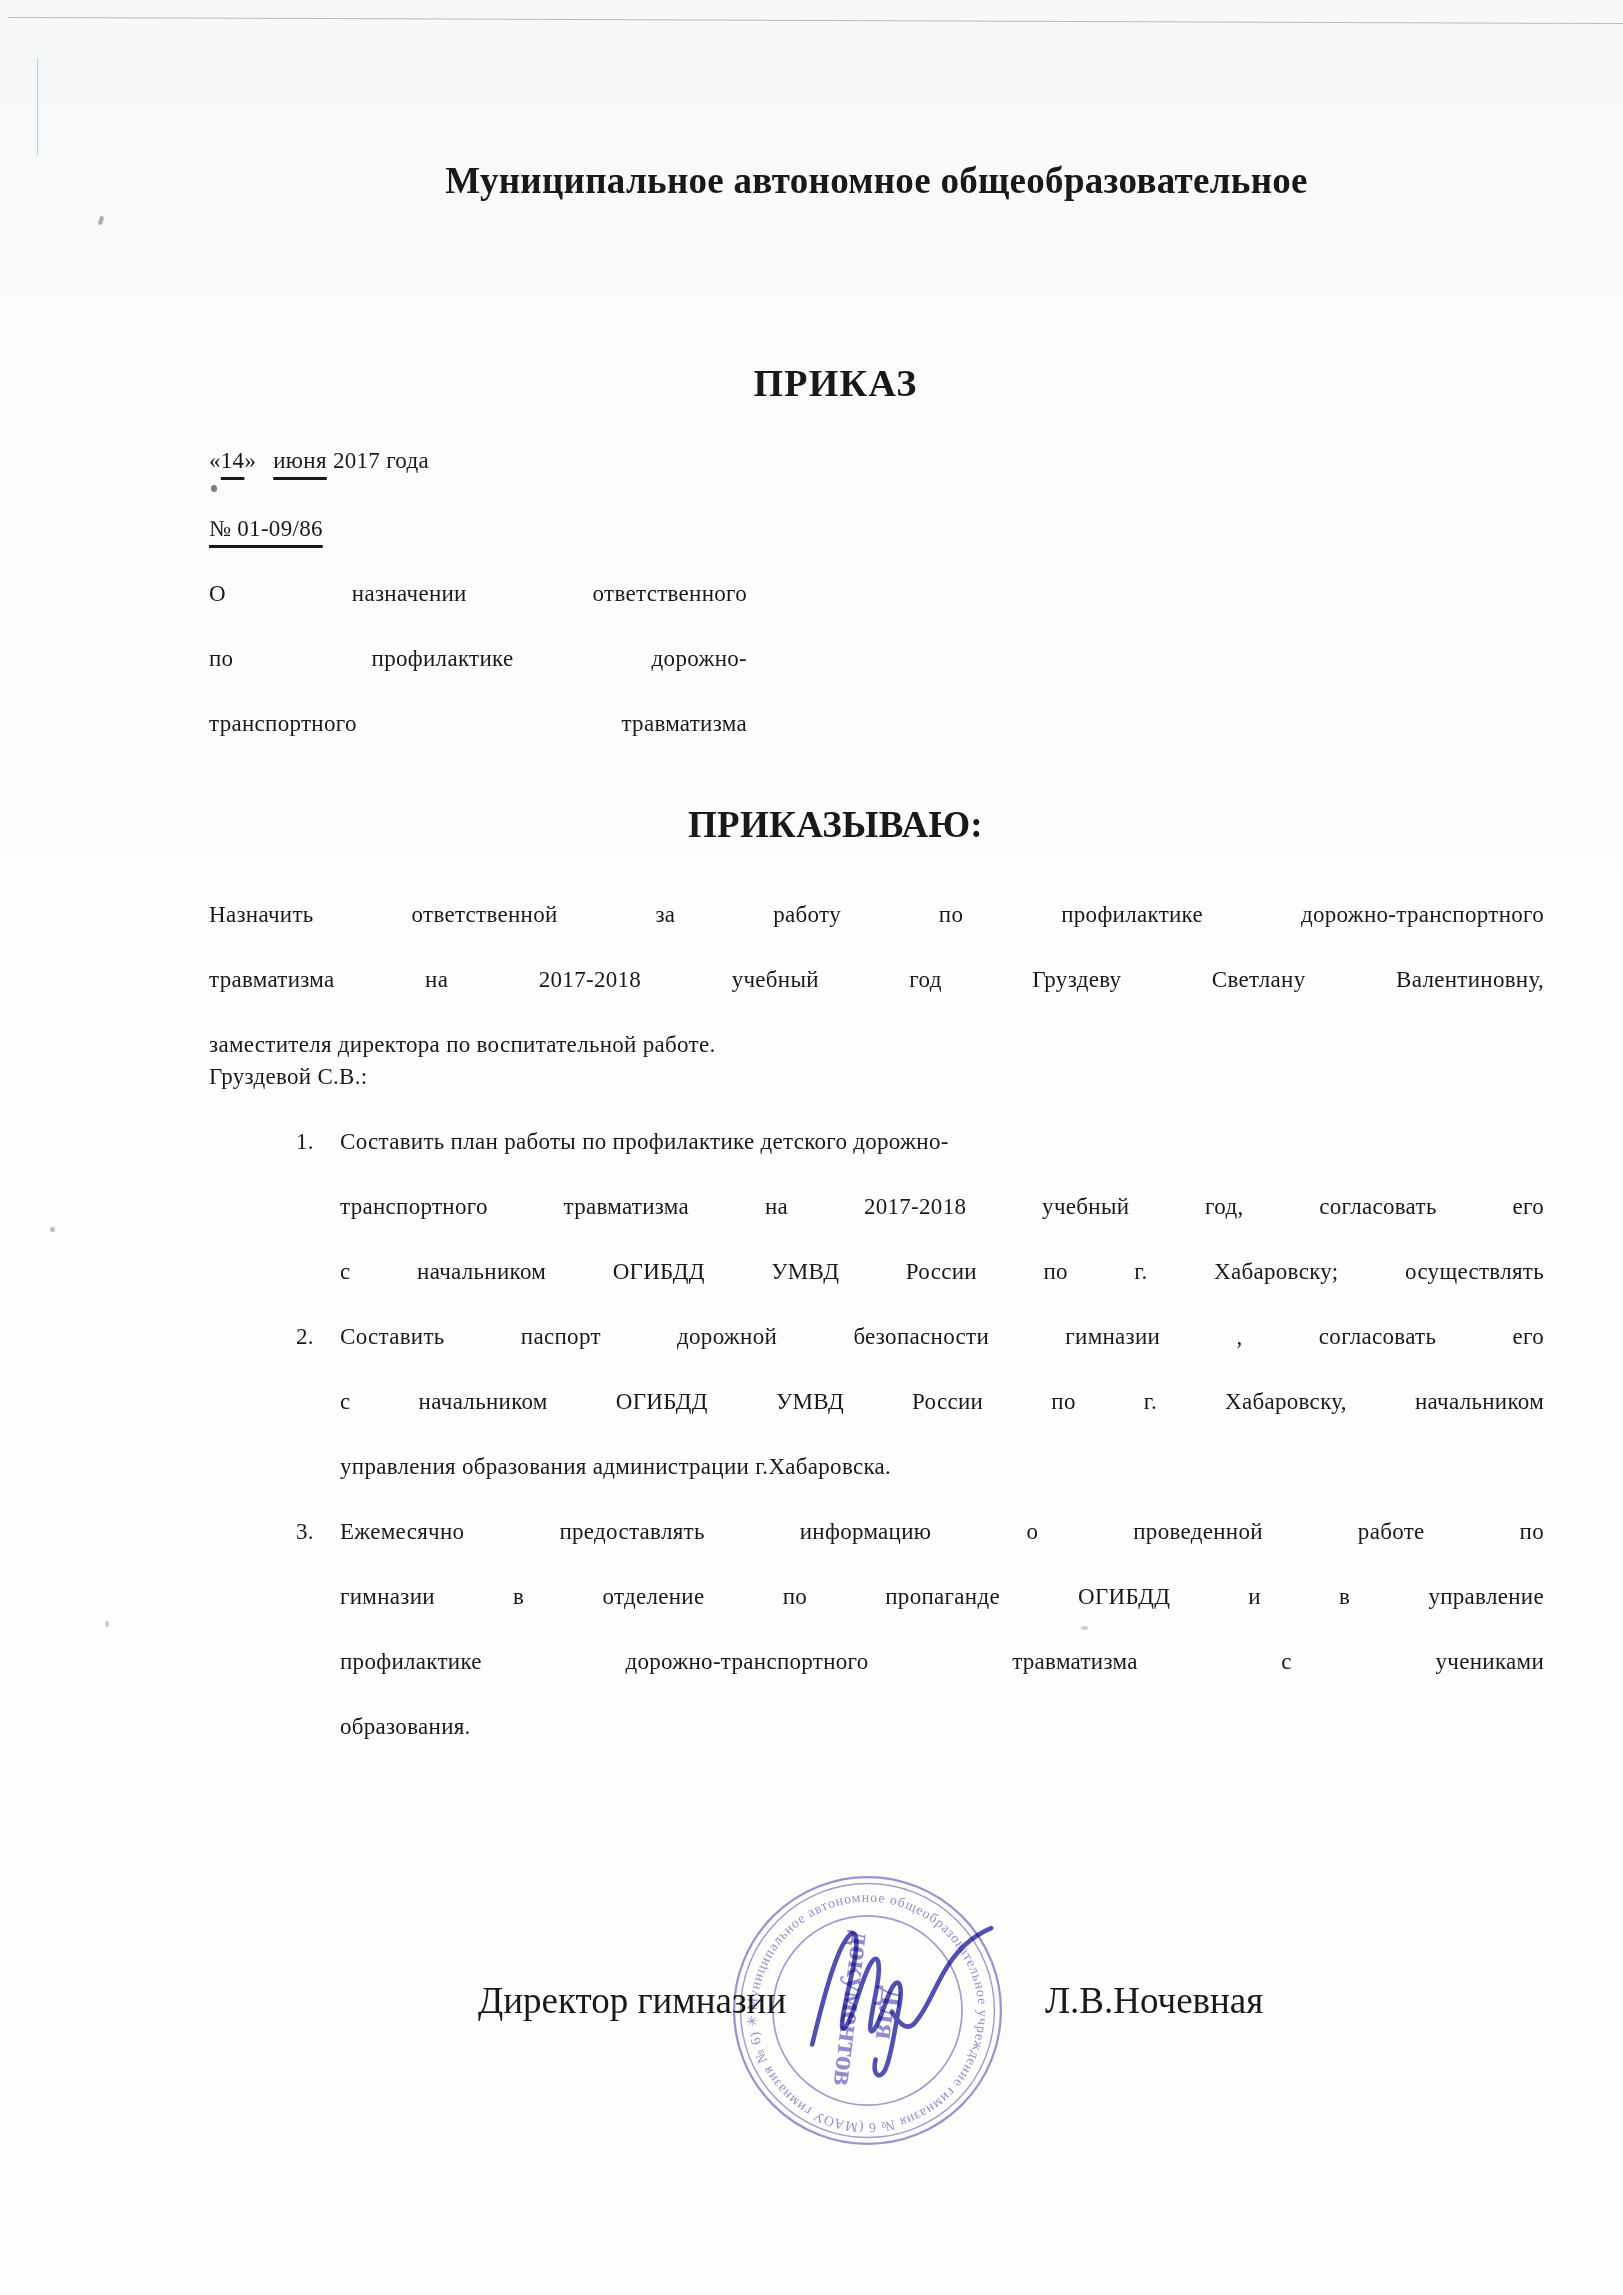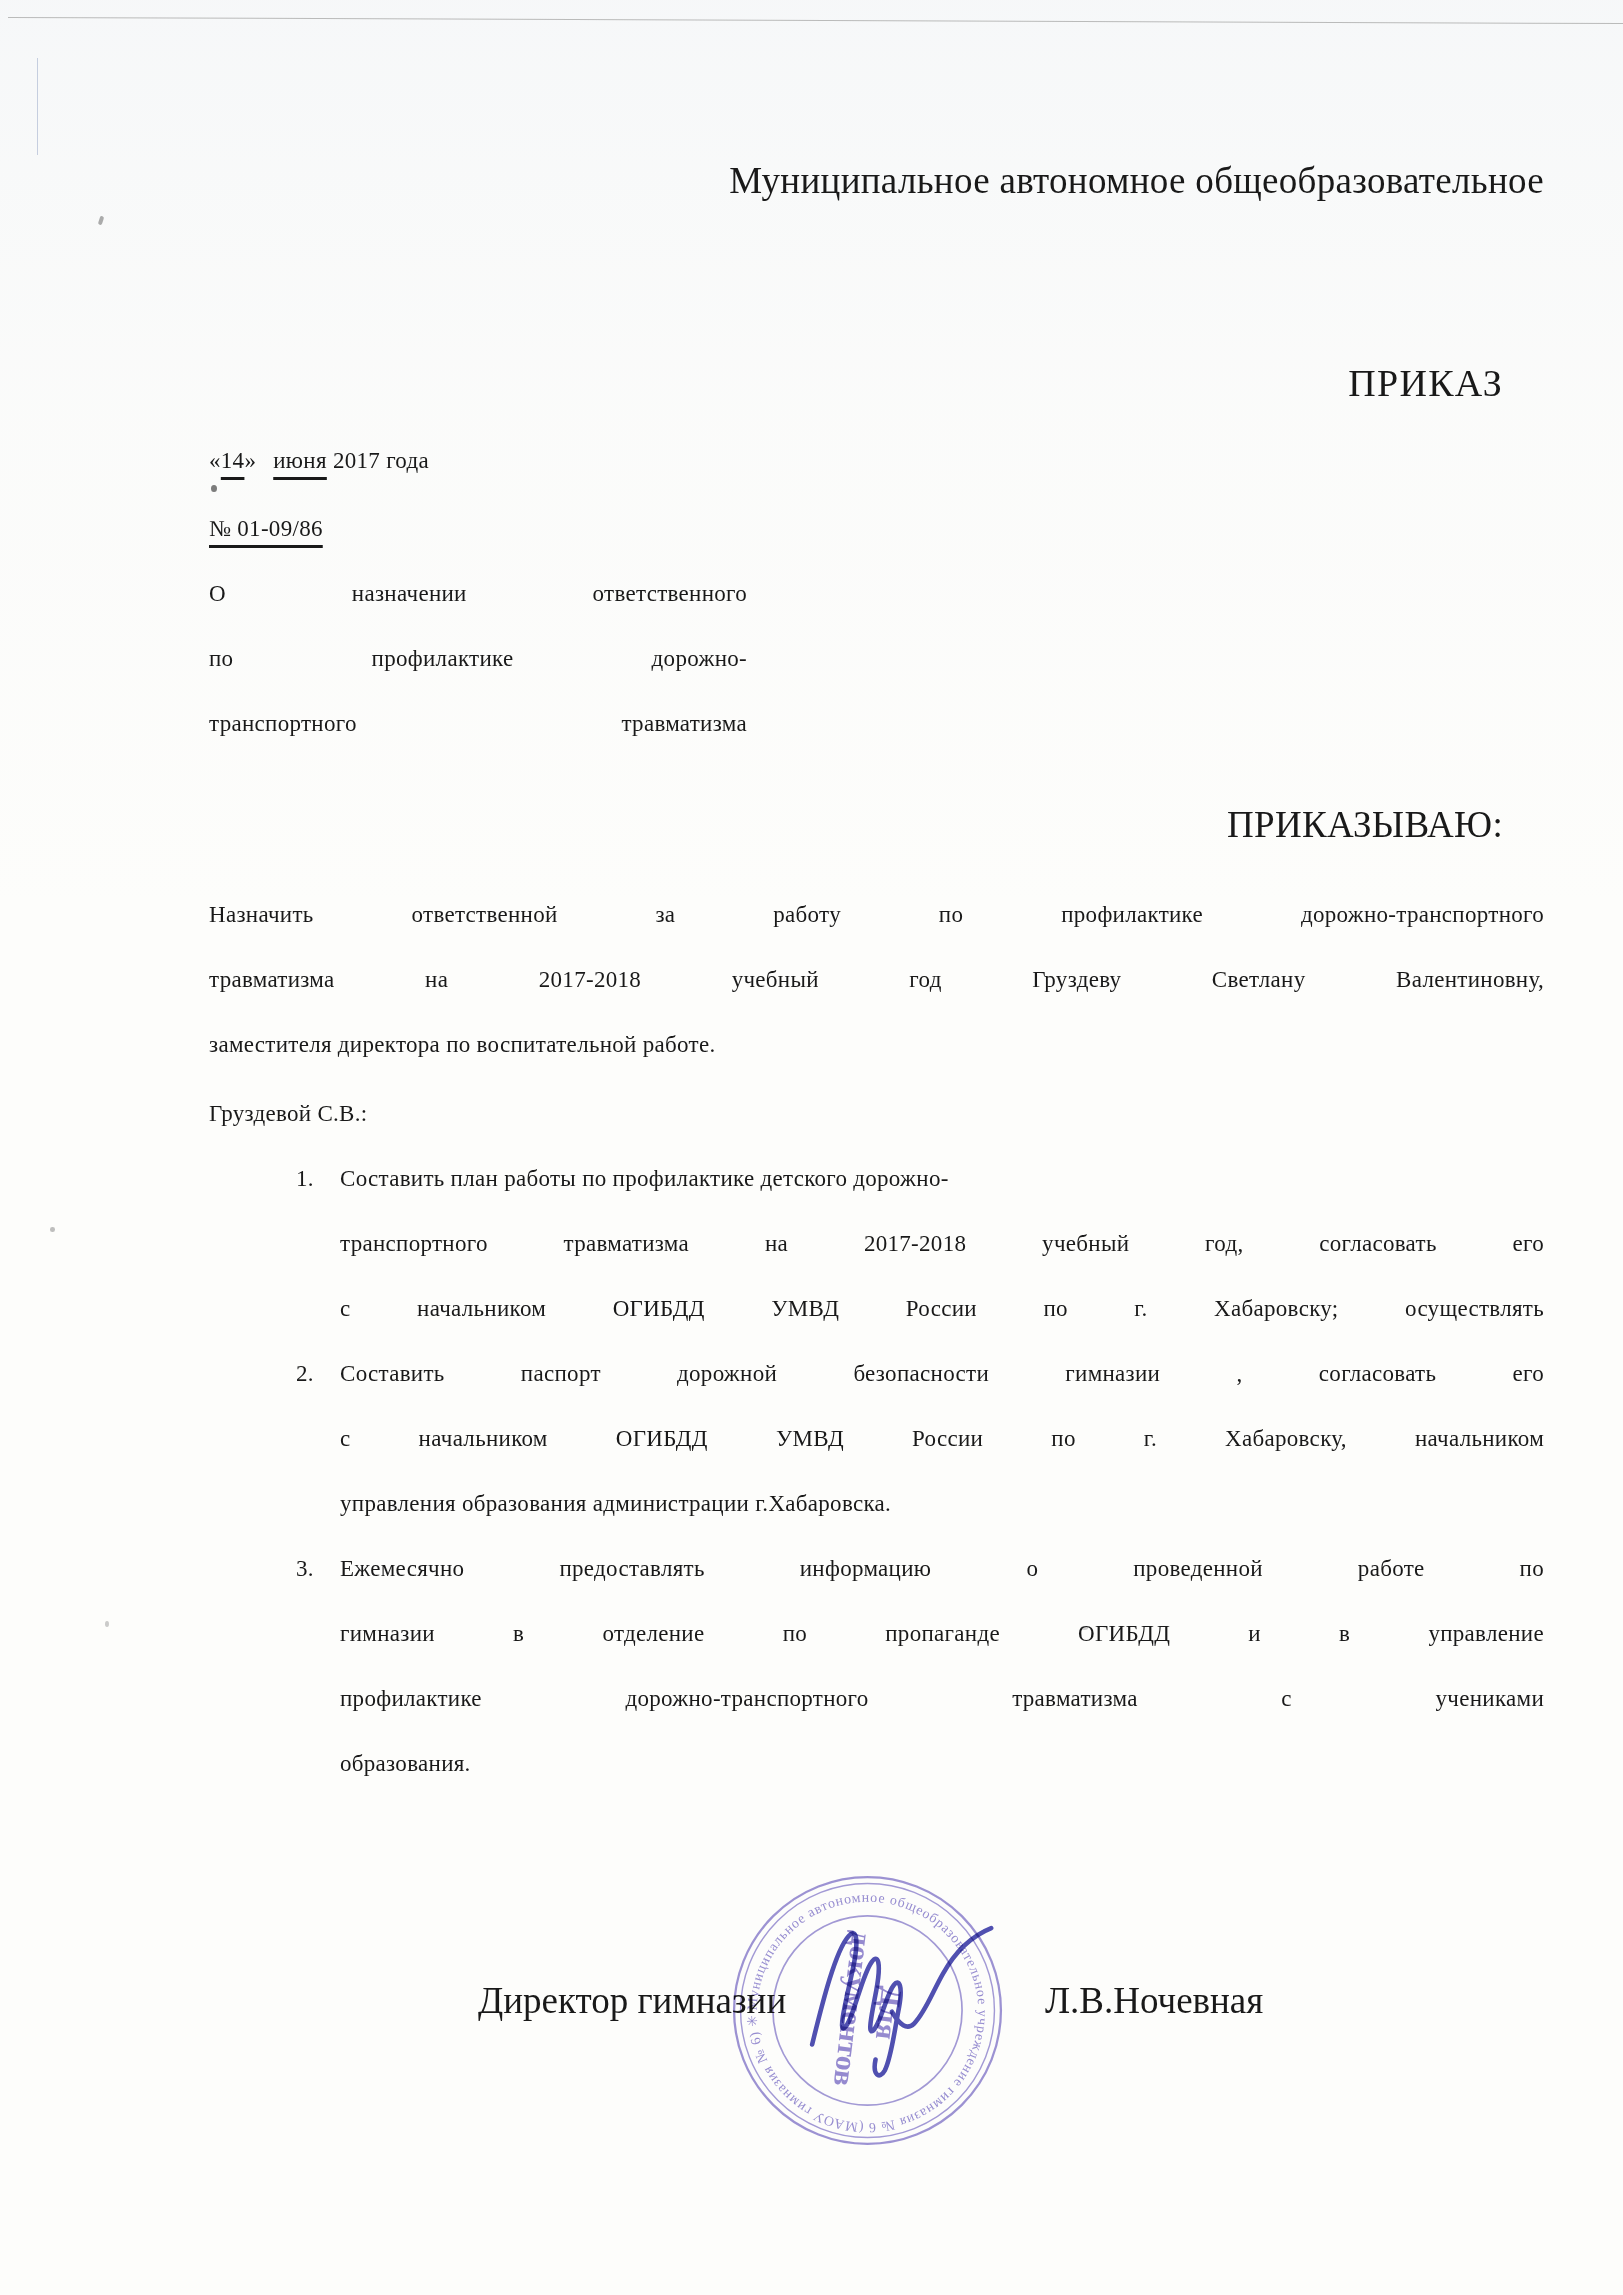--- a/index.html
+++ b/index.html
@@ -15,31 +15,31 @@
     overflow:hidden;
     color:#191919;
   }
   
   .page::before{
     content:"";position:absolute;inset:0;
     background:linear-gradient(180deg, rgba(205,215,235,.14) 0%, rgba(205,215,235,.05) 18%, rgba(0,0,0,0) 40%);
     pointer-events:none;
   }
   .txt{font-size:23px;line-height:65px;letter-spacing:0.3px;}
-  .center{text-align:right;}
+  .center{text-align:center;font-weight:bold;}
   .content{position:absolute;left:209px;right:79px;}
 
   .org{top:141px;line-height:79px;font-size:37px;}
   .title{top:351px;font-size:38px;letter-spacing:1.3px;transform:translateX(-41px);}
   .dateline{top:428px;}
   .numline{top:496px;}
   .subject{top:561px;width:538px;text-align:justify;text-align-last:justify;}
   .command{top:792px;font-size:37px;transform:translateX(-41px);}
   .paragraph{top:882px;text-align:justify;}
-  .listblock{top:1081px;}
+  .listblock{top:1044px;}
 
   .fill{text-align:justify;text-align-last:justify;}
   .plain{text-align:center;text-align-last:left;}
 
   .u{text-decoration:underline;text-underline-offset:9.2px;text-decoration-thickness:2.6px;}
   .sp{display:inline-block;width:17px;}
 
   .oli{display:flex;align-items:flex-start;margin-left:87px;}
   .oli .num{flex:0 0 44px;}
   .oli .li-lines{flex:1 1 auto;min-width:0;}

